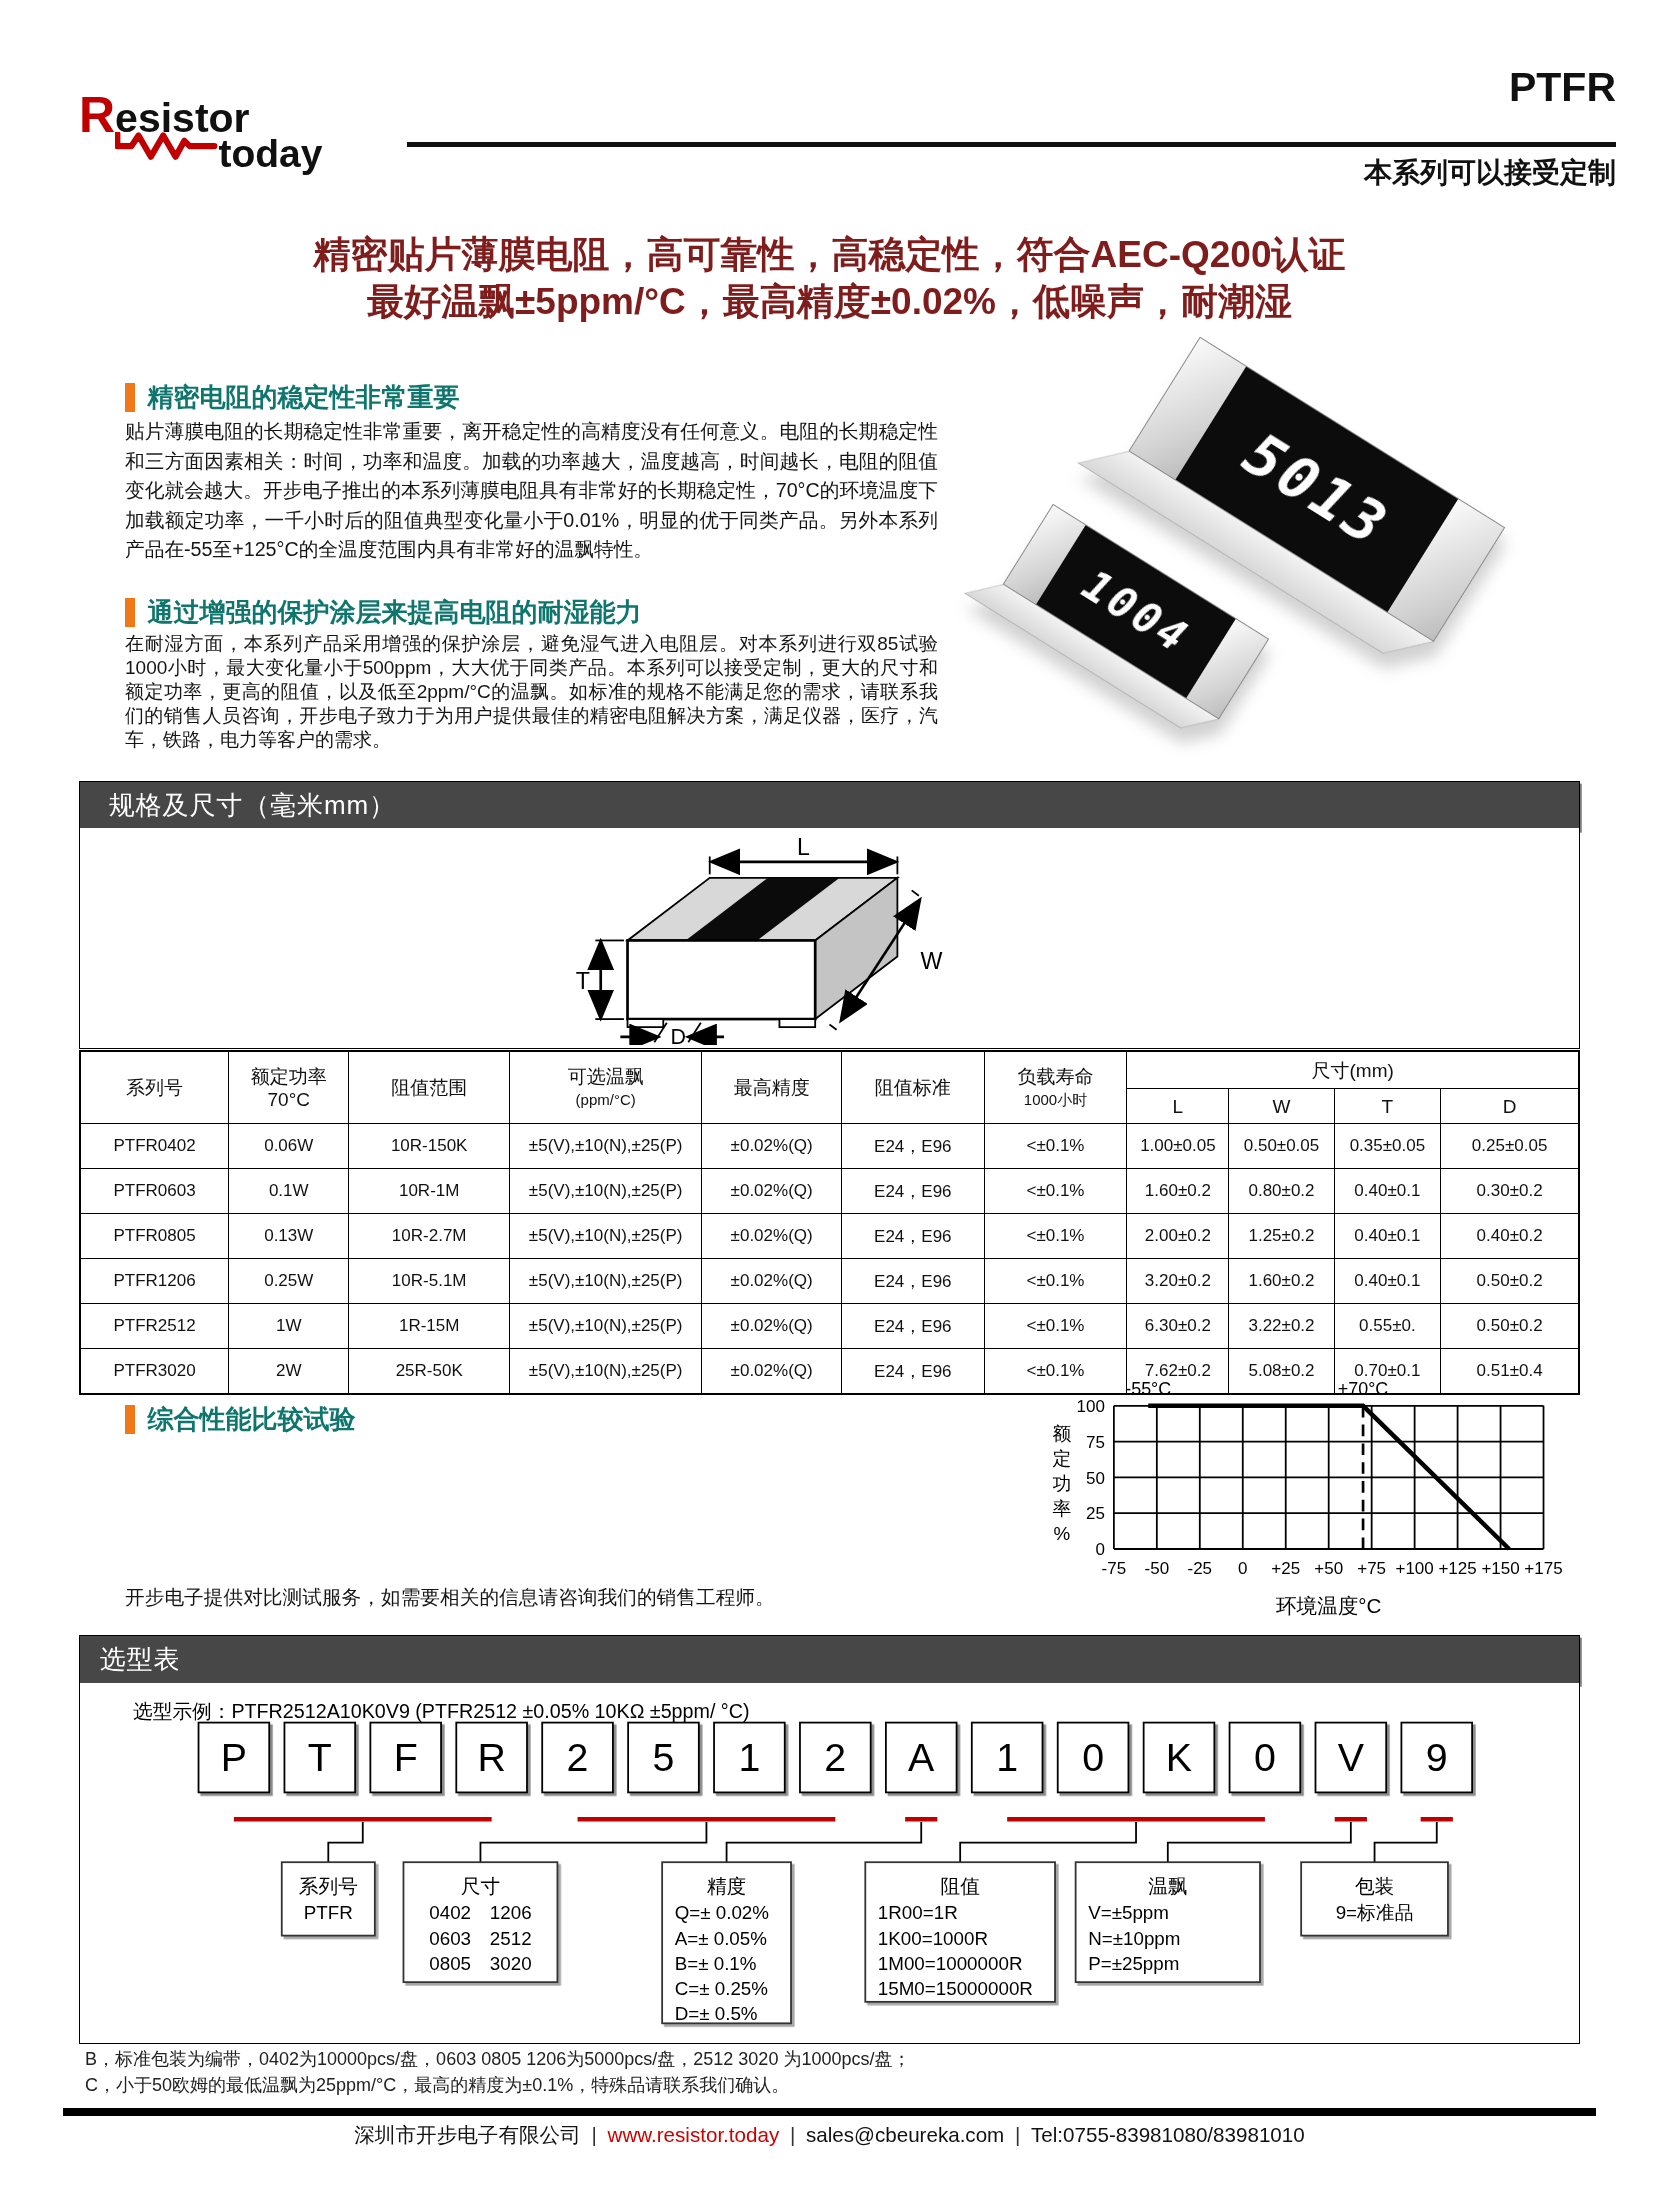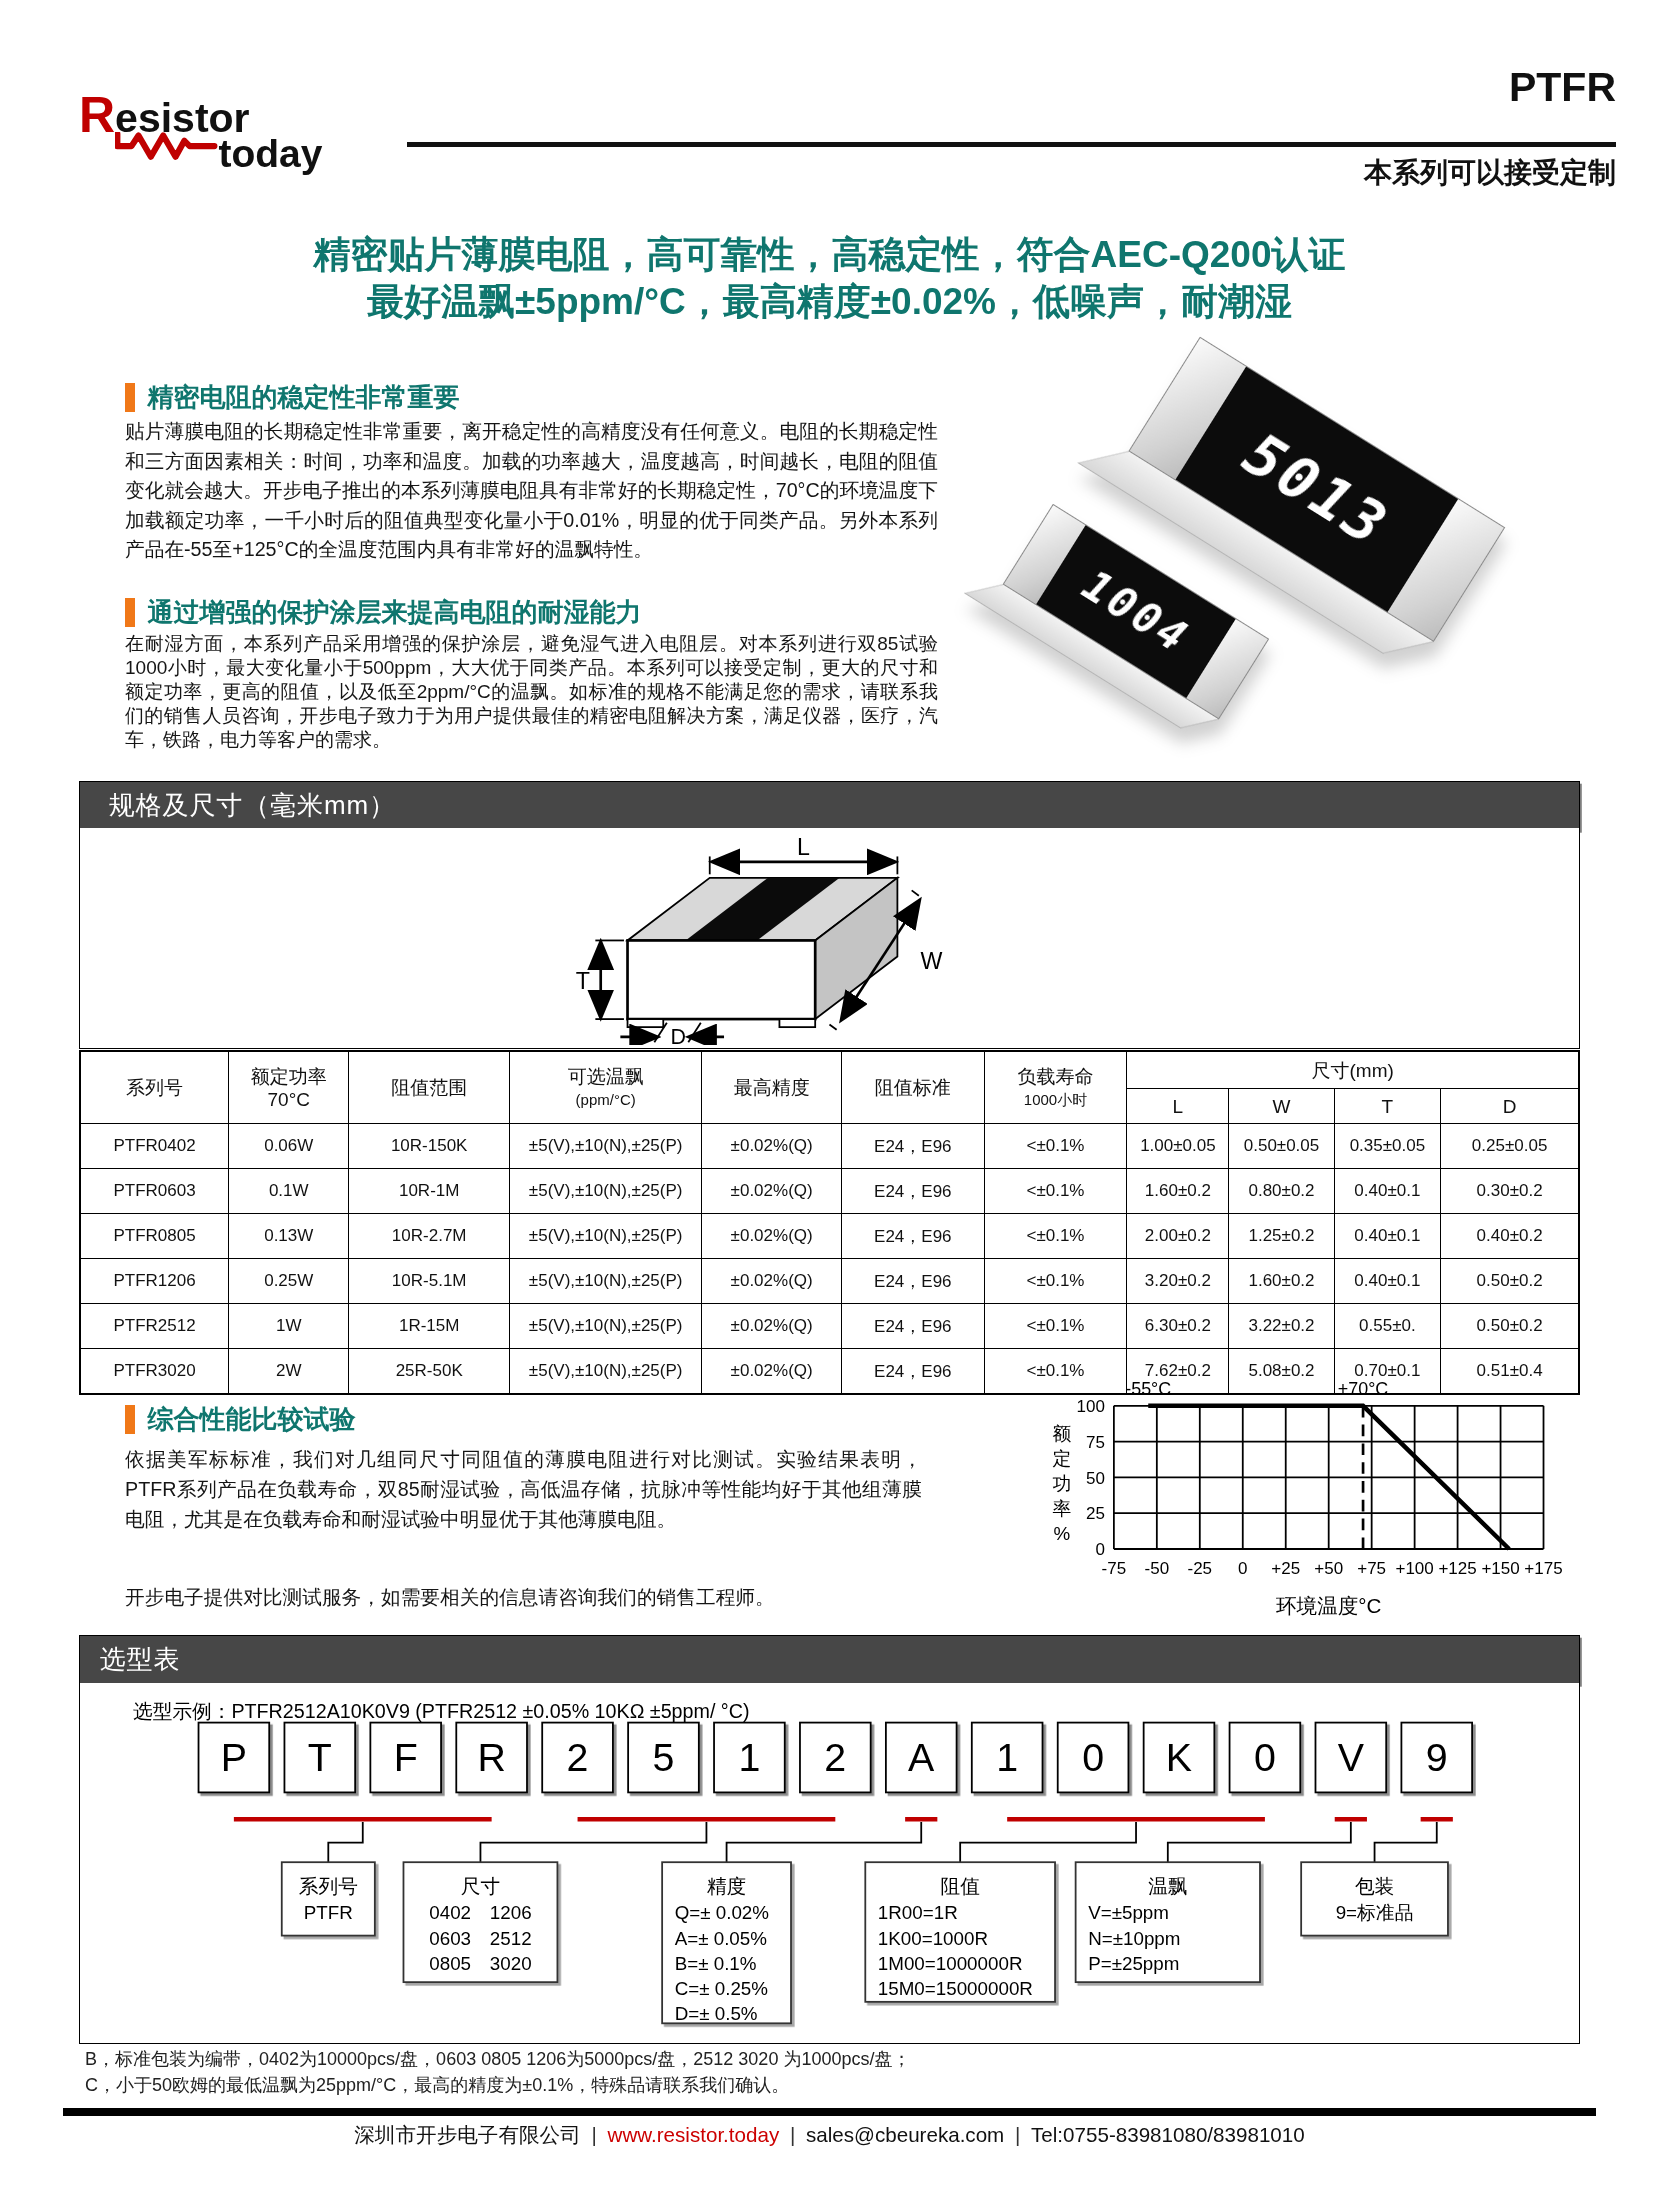--- a/index.html
+++ b/index.html
@@ -12,21 +12,21 @@
   .logo-l1 .r{color:#c00000;font-size:50px;}
   .logo-l2{margin-top:-12.5px;margin-left:36px;display:flex;align-items:flex-start;}
   .logo-l2 svg{margin-right:-3.6px;}
   .logo-l2 .t{font-size:39px;font-weight:bold;color:#111;}
   .series-title{position:absolute;right:43px;top:64px;font-size:41px;font-weight:600;color:#111;}
   .header-rule{position:absolute;left:407px;top:142px;width:1209px;height:4.5px;background:#111;}
   .header-sub{position:absolute;right:43px;top:154px;font-size:28px;font-weight:bold;color:#111;}
 
   
   .headline{position:absolute;left:0;top:231px;width:1659px;text-align:center;
-            color:#0f766e;font-weight:bold;font-size:37px;line-height:47px;}
+            color:#7f1d1d;font-weight:bold;font-size:37px;line-height:47px;}
 
   
   .sec-head{position:absolute;display:flex;align-items:center;}
   .obar{width:9.9px;height:29px;background:#f07818;margin-right:12.5px;}
   .sec-head .txt{font-size:26px;font-weight:bold;color:#0f766e;}
 
   .para{position:absolute;left:125px;width:813px;font-size:19.7px;line-height:29.6px;color:#151515;
         text-align:justify;}
 
   
@@ -314,21 +314,20 @@
           <td>0.70±0.1</td>
           <td>0.51±0.4</td>
         </tr>
       </tbody>
   </table>
 
   <div class="sec-head" style="left:125px;top:1402px;">
     <div class="obar"></div>
     <div class="txt">综合性能比较试验</div>
   </div>
-  <div class="para" style="top:1444px;width:797px;line-height:30px;">依据美军标标准，我们对几组同尺寸同阻值的薄膜电阻进行对比测试。实验结果表明，PTFR系列产品在负载寿命，双85耐湿试验，高低温存储，抗脉冲等性能均好于其他组薄膜电阻，尤其是在负载寿命和耐湿试验中明显优于其他薄膜电阻。</div>
   <div class="para" style="top:1583px;width:797px;">开步电子提供对比测试服务，如需要相关的信息请咨询我们的销售工程师。</div>
 
   <svg id="derating-chart" class="derating" width="548" height="273" viewBox="0 0 612 305">
       <line x1="88" y1="40" x2="88" y2="200" stroke="#000" stroke-width="2"></line>
       <line x1="136" y1="40" x2="136" y2="200" stroke="#000" stroke-width="2"></line>
       <line x1="184" y1="40" x2="184" y2="200" stroke="#000" stroke-width="2"></line>
       <line x1="232" y1="40" x2="232" y2="200" stroke="#000" stroke-width="2"></line>
       <line x1="280" y1="40" x2="280" y2="200" stroke="#000" stroke-width="2"></line>
       <line x1="328" y1="40" x2="328" y2="200" stroke="#000" stroke-width="2"></line>
       <line x1="376" y1="40" x2="376" y2="200" stroke="#000" stroke-width="2"></line>

